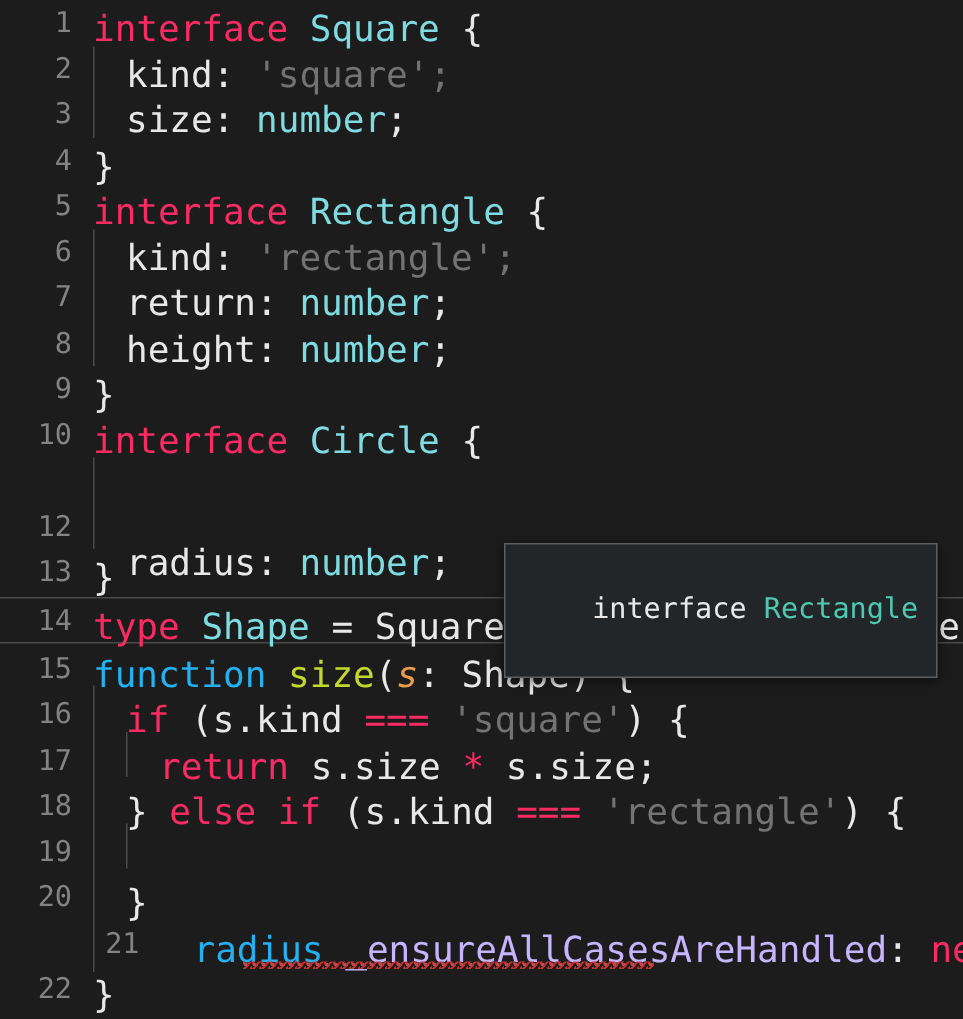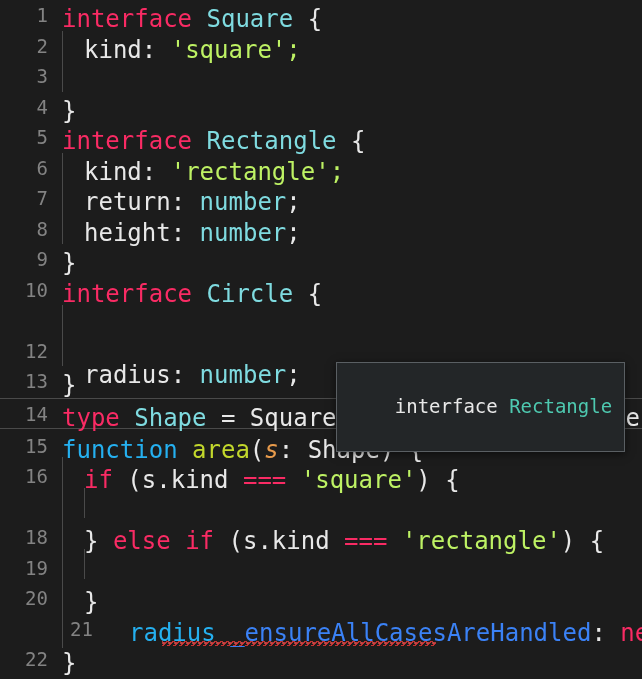--- a/index.html
+++ b/index.html
@@ -43,24 +43,24 @@
   }
   .guide {
     position:absolute;
     width:1px;
     background:#4a4a4a;
   }
   
   .kw-pink   { color:#f92b64; }
   .kw-blue   { color:#25b0f0; }
   .type      { color:#7fdbe0; }
-  .str       { color:#bef264; }
+  .str       { color:#737373; }
   .fn        { color:#c3d82c; }
   .param     { color:#e89b4c; font-style:italic; }
-  .orange    { color:#3b82f6; }
+  .orange    { color:#c4b5fd; }
   .op-pink   { color:#f92b64; }
   .plain     { color:#e8e8e8; }
 
   
   #active-line {
     position:absolute;
     left:0; right:0;
     height:31px;
     border-top:1px solid #4a4a4a;
     border-bottom:1px solid #4a4a4a;
@@ -141,20 +141,21 @@
     <span class="code"><span class="kw-pink">interface</span><span class="plain"> </span><span class="type">Square</span><span class="plain"> </span><span class="plain">{</span></span>
   </div>
 
   <div class="line" style="top:30.5px;">
     <span class="gutter">2</span>
     <span class="code" style="left:84px;"><span class="plain">kind:</span><span class="plain"> </span><span class="str">'square';</span></span>
   </div>
 
   <div class="line" style="top:61px;">
     <span class="gutter">3</span>
+    <span class="code" style="left:84px;"><span class="plain">size:</span><span class="plain"> </span><span class="type">number</span><span class="plain">;</span></span>
   </div>
 
   <div class="line" style="top:91.5px;">
     <span class="gutter">4</span>
     <span class="code"><span class="plain">}</span></span>
   </div>
 
   <div class="line" style="top:122px;">
     <span class="gutter">5</span>
     <span class="code"><span class="kw-pink">interface</span><span class="plain"> </span><span class="type">Rectangle</span><span class="plain"> </span><span class="plain">{</span></span>
@@ -196,28 +197,32 @@
     <span class="code"><span class="plain">}</span></span>
   </div>
 
   <div class="line" style="top:399px;">
     <span class="gutter">14</span>
     <span class="code"><span class="kw-pink">type</span><span class="plain"> </span><span class="type">Shape</span><span class="plain"> = </span><span class="plain">Square</span><span class="plain"> | </span><span class="plain word-hl">Rectangle</span><span class="plain"> | </span><span class="plain">Circle;</span></span>
   </div>
 
   <div class="line" style="top:430.5px;">
     <span class="gutter">15</span>
-    <span class="code"><span class="kw-blue">function</span><span class="plain"> </span><span class="fn">area</span><span class="plain">(</span><span class="param">s</span><span class="plain">: </span><span class="plain">Shape</span><span class="plain">) </span><span class="plain">{</span></span>
+    <span class="code"><span class="kw-blue">function</span><span class="plain"> </span><span class="fn">size</span><span class="plain">(</span><span class="param">s</span><span class="plain">: </span><span class="plain">Shape</span><span class="plain">) </span><span class="plain">{</span></span>
   </div>
 
   <div class="line" style="top:461px;">
     <span class="gutter">16</span>
     <span class="code" style="left:84px;"><span class="kw-pink">if</span><span class="plain"> (s.kind </span><span class="op-pink">===</span><span class="str"> 'square'</span><span class="plain">) {</span></span>
   </div>
 
+  <div class="line" style="top:491.5px;">
+    <span class="gutter">17</span>
+    <span class="code" style="left:106px;"><span class="kw-pink">return</span><span class="plain"> s.size </span><span class="op-pink">*</span><span class="plain"> s.size;</span></span>
+  </div>
 
   <div class="line" style="top:522px;">
     <span class="gutter">18</span>
     <span class="code" style="left:84px;"><span class="plain">} </span><span class="kw-pink">else</span><span class="plain"> </span><span class="kw-pink">if</span><span class="plain"> (s.kind </span><span class="op-pink">===</span><span class="str"> 'rectangle'</span><span class="plain">) {</span></span>
   </div>
 
   <div class="line" style="top:552.5px;">
     <span class="gutter">19</span>
   </div>
 

